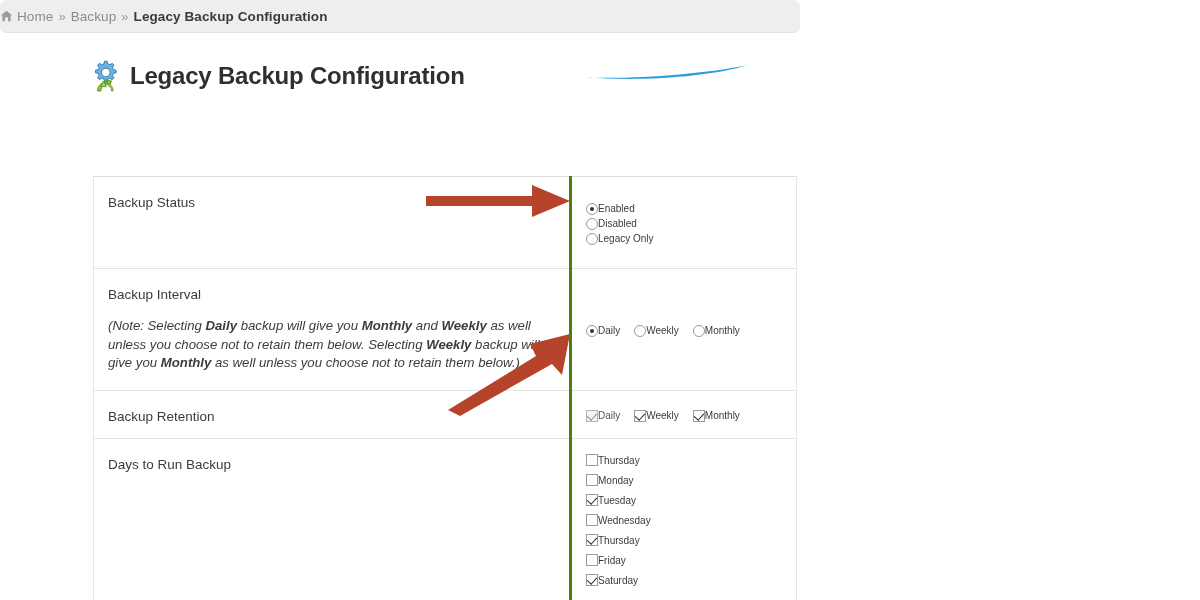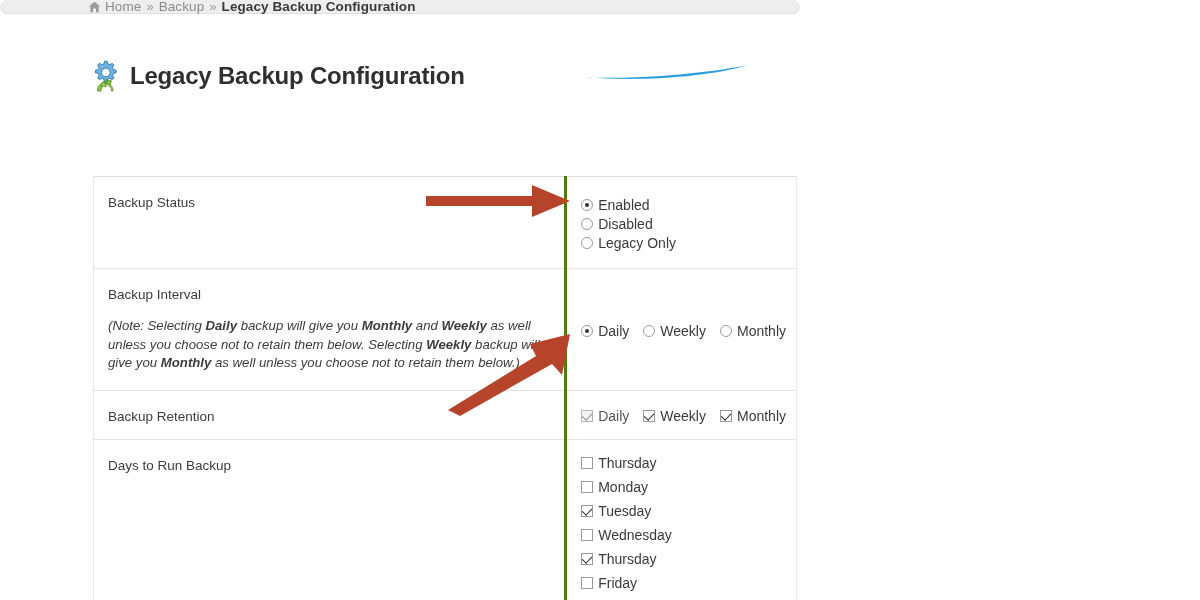--- a/index.html
+++ b/index.html
@@ -8,25 +8,24 @@
     width: 1200px; height: 600px;
     background: #ffffff;
     font-family: "Liberation Sans", sans-serif;
     overflow: hidden;
   }
   #page { position: relative; width: 1200px; height: 600px; background: #fff; }
 
   
   .breadcrumb-bar {
     position: absolute; left: 0; top: 0;
-    width: 800px; height: 14px;
+    width: 800px; height: 33px;
     background: #eeeeee;
     border-bottom: 1px solid #e2e2e2;
     display: flex; align-items: center;
-    padding-left: 88px;
     border-radius: 7px;
   }
   .crumb {
     font-size: 13.5px; color: #8c8c8c; letter-spacing: .1px;
     text-decoration: none;
   }
   .crumb.current { color: #3a3a3a; font-weight: bold; }
   .crumb-sep { font-size: 13px; color: #9a9a9a; margin: 0 5px; }
   .home-icon { display: inline-block; margin-right: 4px; position: relative; top: 1px; }
 
@@ -85,21 +84,21 @@
   .row-label { font-size: 13.5px; color: #3c3c3c; }
   .row-note {
     font-size: 13.2px; color: #3c3c3c; font-style: italic;
     line-height: 1.42; margin-top: 15px; max-width: 452px;
   }
   .row-note b { font-weight: bold; font-style: italic; }
 
   
   .opt-line { display: flex; align-items: center; margin: 3px 0; }
   .opt-row-inline { display: flex; align-items: center; gap: 14px; }
-  .opt-label { font-size: 14px; color: #3a3a3a; margin-left: 5px; white-space: nowrap; }
+  .opt-label { font-size: 10px; color: #3a3a3a; white-space: nowrap; }
   .opt-label.dim { color: #555; }
 
   .radio {
     width: 12px; height: 12px; border-radius: 50%;
     border: 1px solid #9b9b9b; background: #fff;
     display: inline-block; position: relative; flex: 0 0 auto;
   }
   .radio.checked::after {
     content: ""; position: absolute; left: 3px; top: 3px;
     width: 4px; height: 4px; border-radius: 50%; background: #333;

